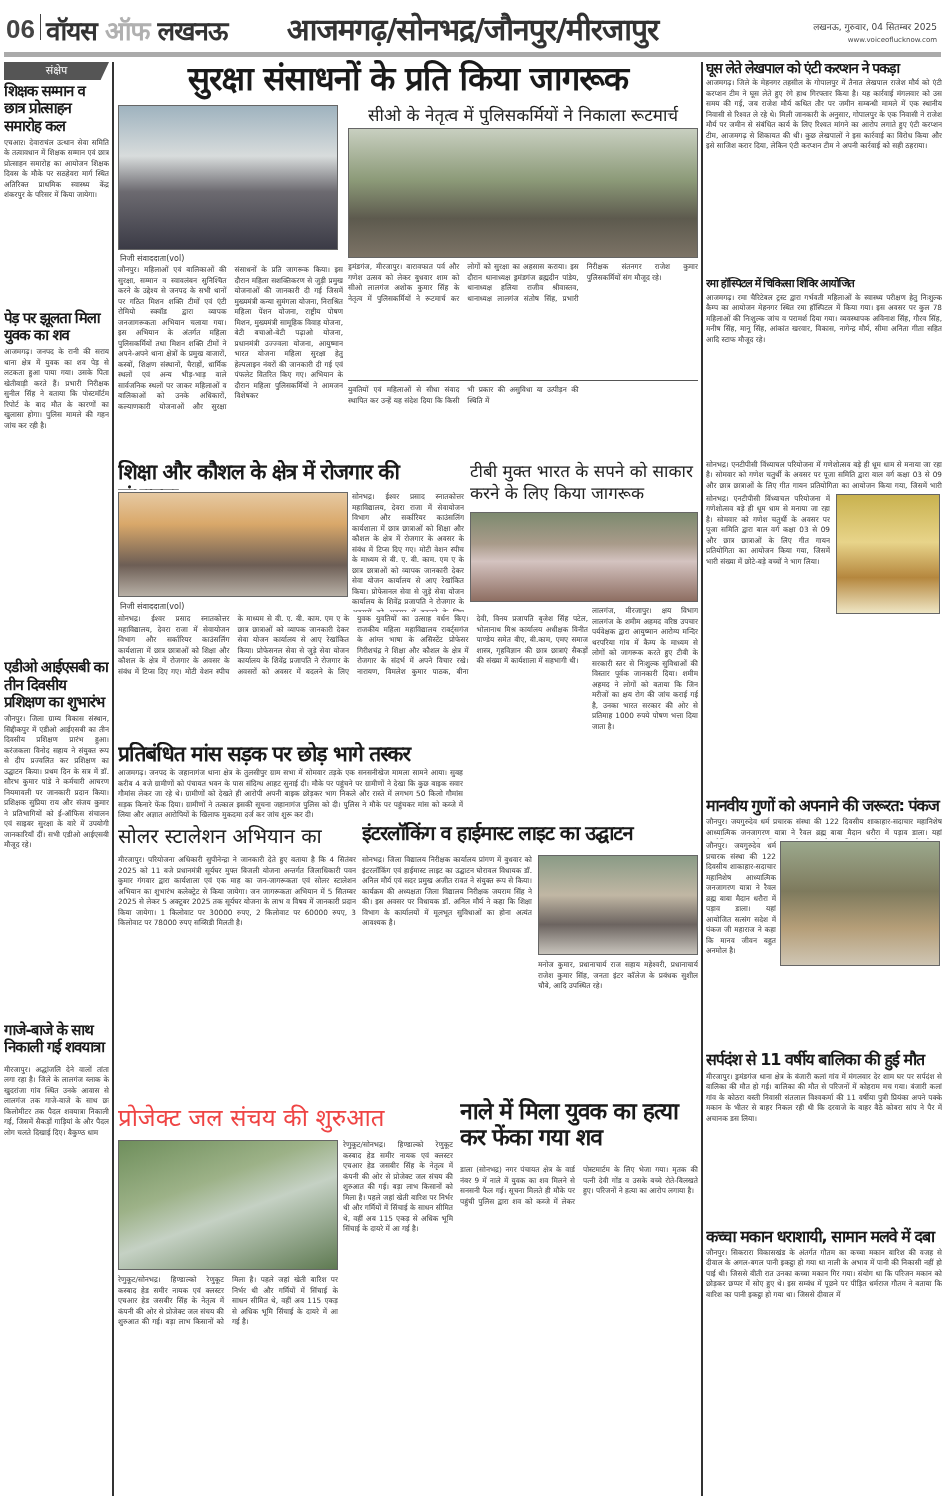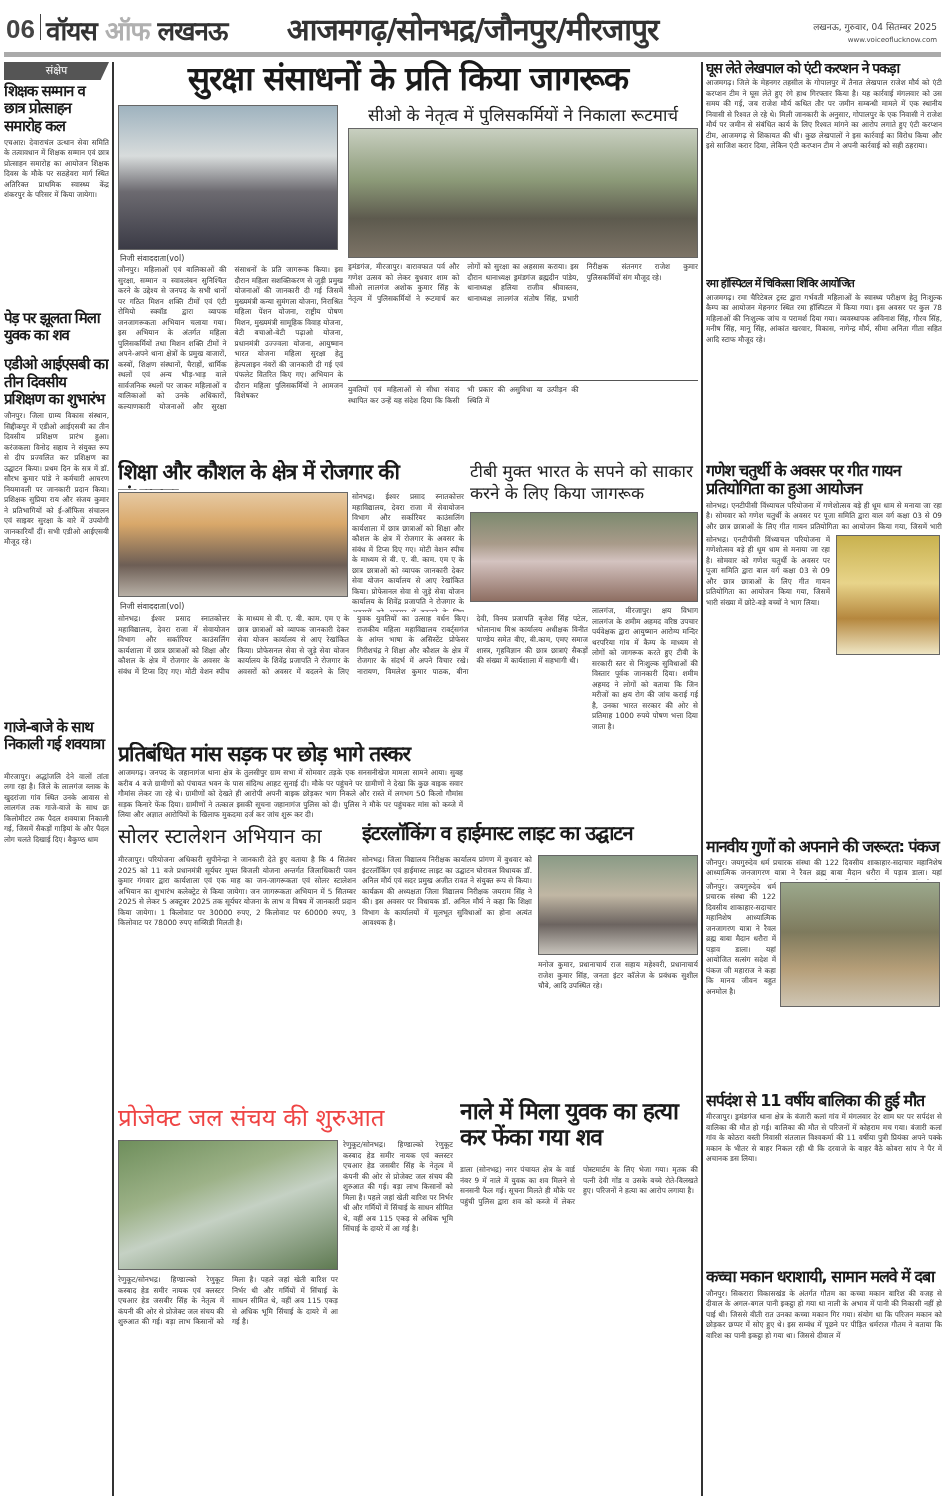--- a/index.html
+++ b/index.html
@@ -35,24 +35,25 @@
   <div class="date">लखनऊ, गुरुवार, 04 सितम्बर 2025</div>
   <div class="url">www.voiceoflucknow.com</div>
 </div>
 <div class="rule"></div>
 
 <div class="col" style="left:4px;top:62px;width:105px;height:1434px">
   <div class="tag">संक्षेप</div>
   <div class="h1" style="font-size:15px;margin-top:3px">शिक्षक सम्मान व छात्र प्रोत्साहन समारोह कल</div>
   <div class="txt" style="height:150px;overflow:hidden;margin-top:3px">एचआऱ। देवाराचंल उत्थान सेवा समिति के तत्वावधान में शिक्षक सम्मान एवं छात्र प्रोत्साहन समारोह का आयोजन शिक्षक दिवस के मौके पर सठहेवरा मार्ग स्थित अतिरिक्त प्राथमिक स्वास्थ्य केंद्र शंकरपुर के परिसर में किया जायेगा।</div>
   <div class="h1" style="font-size:15px;margin-top:22px">पेड़ पर झूलता मिला युवक का शव</div>
+  <div class="txt" style="height:300px;overflow:hidden;margin-top:3px">आजमगढ़। जनपद के रानी की सराय थाना क्षेत्र में युवक का शव पेड़ से लटकता हुआ पाया गया। उसके पिता खेतीबाड़ी करते हैं। प्रभारी निरीक्षक सुनील सिंह ने बताया कि पोस्टमॉर्टम रिपोर्ट के बाद मौत के कारणों का खुलासा होगा। पुलिस मामले की गहन जांच कर रही है।</div>
   <div class="h1" style="font-size:15px;margin-top:12px">एडीओ आईएसबी का तीन दिवसीय प्रशिक्षण का शुभारंभ</div>
   <div class="txt" style="height:300px;overflow:hidden;margin-top:3px">जौनपुर। जिला ग्राम्य विकास संस्थान, सिद्दीकपुर में एडीओ आईएसबी का तीन दिवसीय प्रशिक्षण प्रारंभ हुआ। करंजकला विनोद सहाय ने संयुक्त रूप से दीप प्रज्वलित कर प्रशिक्षण का उद्घाटन किया। प्रथम दिन के सत्र में डॉ. सौरभ कुमार पांडे ने कर्मचारी आचरण नियमावली पर जानकारी प्रदान किया। प्रशिक्षक सुप्रिया राय और संजय कुमार ने प्रतिभागियों को ई-ऑफिस संचालन एवं साइबर सुरक्षा के बारे में उपयोगी जानकारियाँ दीं। सभी एडीओ आईएसबी मौजूद रहे।</div>
   <div class="h1" style="font-size:15px;margin-top:8px">गाजे-बाजे के साथ निकाली गई शवयात्रा</div>
-  <div class="txt" style="height:360px;overflow:hidden;margin-top:18px">मीरजापुर। अद्धांजलि देने वालों तांता लगा रहा है। जिले के लालगंज ब्लाक के खुदरांजा गांव स्थित उनके आवास से लालगंज तक गाजे-बाजे के साथ छः किलोमीटर तक पैदल शवयात्रा निकाली गई, जिसमें सैकड़ों गाड़ियां के और पैदल लोग चलते दिखाई दिए। बैकुण्ठ धाम</div>
+  <div class="txt" style="height:360px;overflow:hidden;margin-top:8px">मीरजापुर। अद्धांजलि देने वालों तांता लगा रहा है। जिले के लालगंज ब्लाक के खुदरांजा गांव स्थित उनके आवास से लालगंज तक गाजे-बाजे के साथ छः किलोमीटर तक पैदल शवयात्रा निकाली गई, जिसमें सैकड़ों गाड़ियां के और पैदल लोग चलते दिखाई दिए। बैकुण्ठ धाम</div>
 </div>
 <div class="vline" style="left:112px;top:62px;height:1434px"></div>
 
 <div class="col" style="left:118px;top:60px;width:580px;height:40px">
   <div class="h1" style="font-size:33px;text-align:center">सुरक्षा संसाधनों के प्रति किया जागरूक</div>
 </div>
 <div class="photo" style="left:118px;top:105px;width:220px;height:145px;background:linear-gradient(180deg,#9fb3bf 0%,#d8dcdc 35%,#6c6a70 60%,#3b3b46 100%)"></div>
 <div class="cap" style="position:absolute;left:120px;top:252px">निजी संवाददाता(vol)</div>
 <div class="col txt" style="left:118px;top:265px;width:225px;height:190px;column-count:2;column-gap:8px">जौनपुर। महिलाओं एवं बालिकाओं की सुरक्षा, सम्मान व स्वावलंबन सुनिश्चित करने के उद्देश्य से जनपद के सभी थानों पर गठित मिशन शक्ति टीमों एवं एंटी रोमियो स्क्वॉड द्वारा व्यापक जनजागरूकता अभियान चलाया गया। इस अभियान के अंतर्गत महिला पुलिसकर्मियों तथा मिशन शक्ति टीमों ने अपने-अपने थाना क्षेत्रों के प्रमुख बाजारों, कस्बों, शिक्षण संस्थानों, चैराहों, धार्मिक स्थलों एवं अन्य भीड़-भाड़ वाले सार्वजनिक स्थलों पर जाकर महिलाओं व बालिकाओं को उनके अधिकारों, कल्याणकारी योजनाओं और सुरक्षा संसाधनों के प्रति जागरूक किया। इस दौरान महिला सशक्तिकरण से जुड़ी प्रमुख योजनाओं की जानकारी दी गई जिसमें मुख्यमंत्री कन्या सुमंगला योजना, निराश्रित महिला पेंशन योजना, राष्ट्रीय पोषण मिशन, मुख्यमंत्री सामूहिक विवाह योजना, बेटी बचाओ-बेटी पढ़ाओ योजना, प्रधानमंत्री उज्ज्वला योजना, आयुष्मान भारत योजना महिला सुरक्षा हेतु हेल्पलाइन नंबरों की जानकारी दी गई एवं पंफलेट वितरित किए गए। अभियान के दौरान महिला पुलिसकर्मियों ने आमजन विशेषकर</div>
 
@@ -107,21 +108,20 @@
 </div>
 <div class="col txt" style="left:460px;top:1165px;width:238px;height:330px;column-count:2;column-gap:8px">डाला (सोनभद्र) नगर पंचायत क्षेत्र के वार्ड नंबर 9 में नाले में युवक का शव मिलने से सनसनी फैल गई। सूचना मिलते ही मौके पर पहुंची पुलिस द्वारा शव को कब्जे में लेकर पोस्टमार्टम के लिए भेजा गया। मृतक की पत्नी देवी गोंड व उसके बच्चे रोते-बिलखते हुए। परिजनों ने हत्या का आरोप लगाया है।</div>
 
 <div class="vline" style="left:701px;top:62px;height:1434px"></div>
 
 <div class="col" style="left:706px;top:60px;width:236px;height:1436px">
   <div class="h1" style="font-size:14px">घूस लेते लेखपाल को एंटी करप्शन ने पकड़ा</div>
   <div class="txt" style="height:180px;overflow:hidden;margin-top:2px">आजमगढ़। जिले के मेहनगर तहसील के गोपालपुर में तैनात लेखपाल राजेश मौर्य को एंटी करप्शन टीम ने घूस लेते हुए रंगे हाथ गिरफ्तार किया है। यह कार्रवाई मंगलवार को उस समय की गई, जब राजेश मौर्य कथित तौर पर जमीन सम्बन्धी मामले में एक स्थानीय निवासी से रिश्वत ले रहे थे। मिली जानकारी के अनुसार, गोपालपुर के एक निवासी ने राजेश मौर्य पर जमीन से संबंधित कार्य के लिए रिश्वत मांगने का आरोप लगाते हुए एंटी करप्शन टीम, आजमगढ़ से शिकायत की थी। कुछ लेखपालों ने इस कार्रवाई का विरोध किया और इसे साजिश करार दिया, लेकिन एंटी करप्शन टीम ने अपनी कार्रवाई को सही ठहराया।</div>
   <div class="h1" style="font-size:11px;margin-top:20px">रमा हॉस्पिटल में चिकित्सा शिविर आयोजित</div>
   <div class="txt" style="height:165px;overflow:hidden;margin-top:2px">आजमगढ़। रमा चैरिटेबल ट्रस्ट द्वारा गर्भवती महिलाओं के स्वास्थ्य परीक्षण हेतु निःशुल्क कैम्प का आयोजन मेहनगर स्थित रमा हॉस्पिटल में किया गया। इस अवसर पर कुल 78 महिलाओं की निःशुल्क जांच व परामर्श दिया गया। व्यवस्थापक अविनाश सिंह, गौरव सिंह, मनीष सिंह, मानू सिंह, आंकांत खरवार, विकास, नागेन्द्र मौर्य, सीमा अनिता गीता सहित आदि स्टाफ मौजूद रहे।</div>
-  <div class="h1" style="font-size:16px;margin-top:4px">गणेश चतुर्थी के अवसर पर गीत गायन प्रतियोगिता का हुआ आयोजन</div>
   <div style="position:relative;height:335px;margin-top:2px">
     <div class="txt" style="position:absolute;left:0;top:0;width:236px;height:30px;overflow:hidden">सोनभद्र। एनटीपीसी विंध्याचल परियोजना में गणेशोत्सव बड़े ही धूम धाम से मनाया जा रहा है। सोमवार को गणेश चतुर्थी के अवसर पर पूजा समिति द्वारा बाल वर्ग कक्षा 03 से 09 और छात्र छात्राओं के लिए गीत गायन प्रतियोगिता का आयोजन किया गया, जिसमें भारी संख्या में छोटे-बड़े बच्चों ने भाग लिया।</div>
     <div class="photo" style="left:130px;top:34px;width:104px;height:120px;background:linear-gradient(180deg,#c9b24f 0%,#e8d48a 40%,#b5873e 70%,#efe6c4 100%)"></div>
     <div class="txt" style="position:absolute;left:0;top:34px;width:124px;height:300px;overflow:hidden">सोनभद्र। एनटीपीसी विंध्याचल परियोजना में गणेशोत्सव बड़े ही धूम धाम से मनाया जा रहा है। सोमवार को गणेश चतुर्थी के अवसर पर पूजा समिति द्वारा बाल वर्ग कक्षा 03 से 09 और छात्र छात्राओं के लिए गीत गायन प्रतियोगिता का आयोजन किया गया, जिसमें भारी संख्या में छोटे-बड़े बच्चों ने भाग लिया।</div>
   </div>
   <div class="h1" style="font-size:16px;margin-top:2px">मानवीय गुणों को अपनाने की जरूरत: पंकज</div>
   <div style="position:relative;height:230px;margin-top:2px">
     <div class="txt" style="position:absolute;left:0;top:0;width:236px;height:22px;overflow:hidden">जौनपुर। जयगुरुदेव धर्म प्रचारक संस्था की 122 दिवसीय शाकाहार-सदाचार महानिशेष आध्यात्मिक जनजागरण यात्रा ने रैवल ब्रह्म बाबा मैदान धरौरा में पड़ाव डाला। यहां आयोजित सत्संग सदेश में पंकज जी महाराज ने कहा कि मानव जीवन बहुत अनमोल है।</div>
     <div class="photo" style="left:74px;top:24px;width:160px;height:125px;background:linear-gradient(180deg,#9ba88c 0%,#7e7a5d 40%,#b59e78 70%,#cfc6b4 100%)"></div>
     <div class="txt" style="position:absolute;left:0;top:24px;width:70px;height:200px;overflow:hidden">जौनपुर। जयगुरुदेव धर्म प्रचारक संस्था की 122 दिवसीय शाकाहार-सदाचार महानिशेष आध्यात्मिक जनजागरण यात्रा ने रैवल ब्रह्म बाबा मैदान धरौरा में पड़ाव डाला। यहां आयोजित सत्संग सदेश में पंकज जी महाराज ने कहा कि मानव जीवन बहुत अनमोल है।</div>

